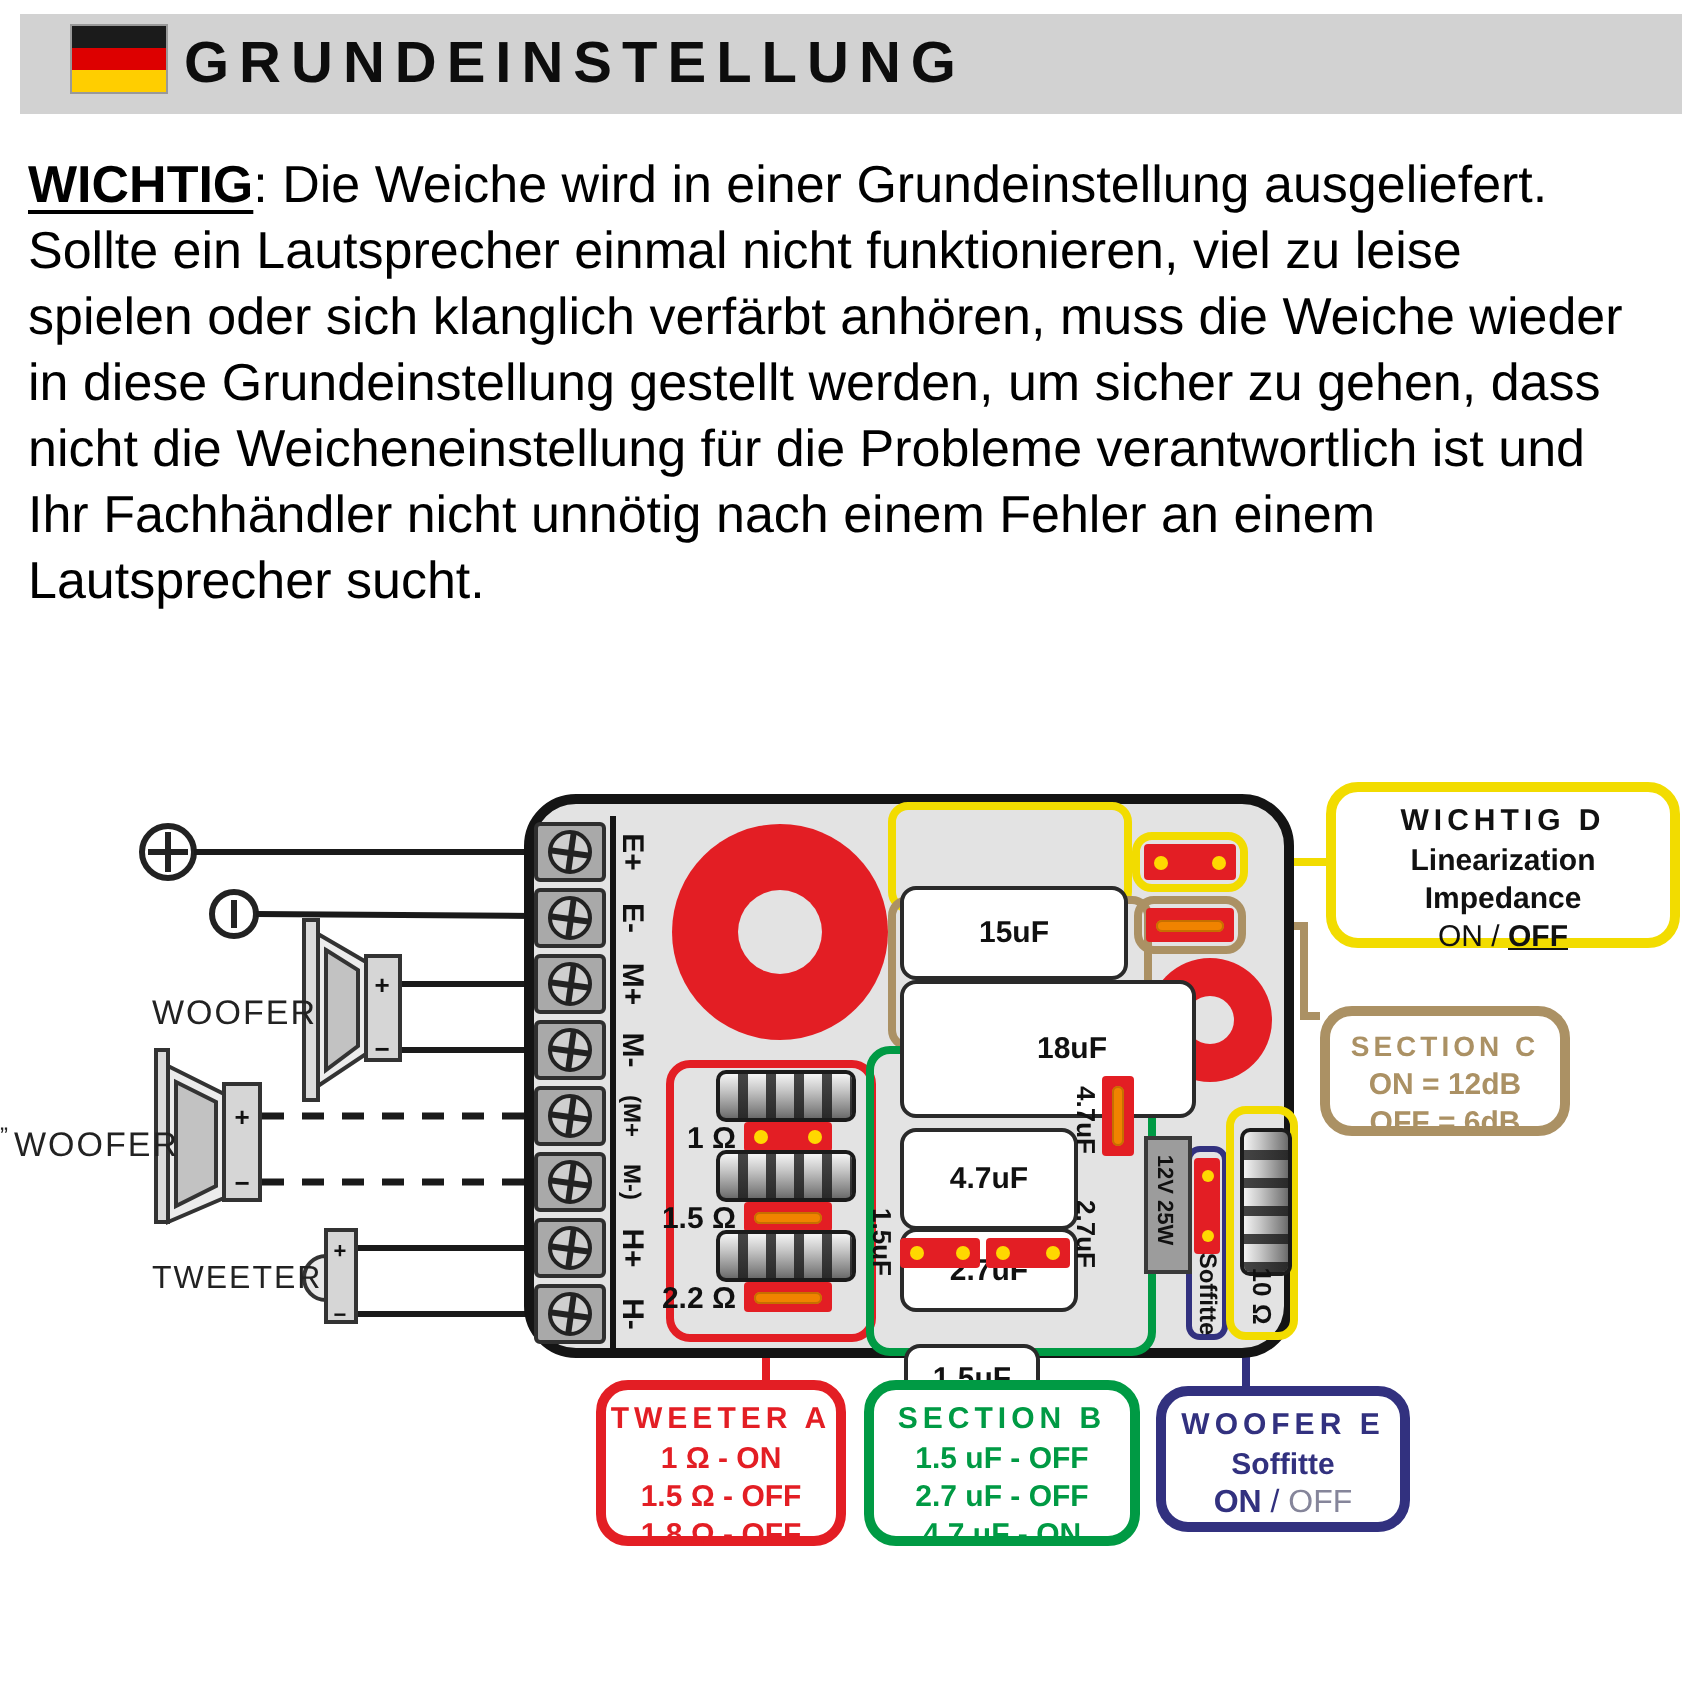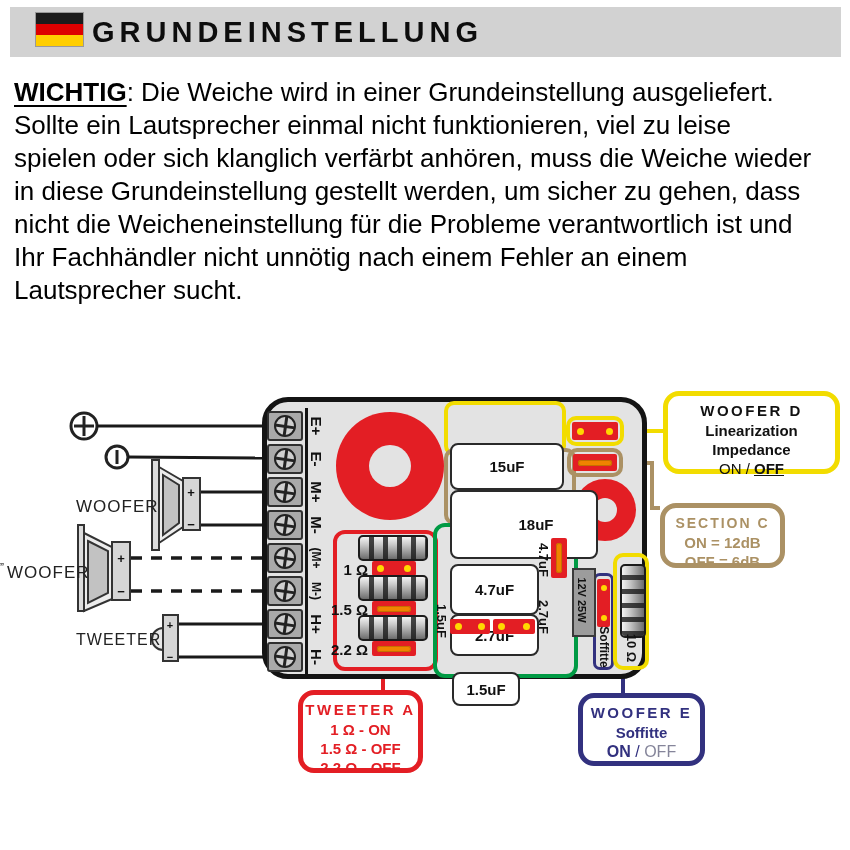--- a/index.html
+++ b/index.html
@@ -300,39 +300,45 @@
         <span style="font-size:12px;">Soffitte</span>
       </div>
 
     <div class="outline yellow-o abs" style="left:613px;top:178px;width:36px;height:117px;"></div>
     <div class="res-v" style="left:620px;top:189px;width:22px;height:70px;"></div>
     <div class="rlabel" style="left:631px;top:273px;">
         <span style="font-size:13px;">10 Ω</span>
       </div>
 
     <div id="secD" class="callout" style="left:663px;top:16px;width:177px;height:83px;">
-      <div class="title">WOOFER D</div>
+      <div class="title">WICHTIG D</div>
       <div class="ln">Linearization</div>
       <div class="ln">Impedance</div>
       <div class="onoff"><span>ON</span><span> / </span><span class="offU">OFF</span></div>
     </div>
 
     <div id="secC" class="callout" style="left:660px;top:128px;width:125px;height:65px;">
       <div class="title" style="letter-spacing:2px;font-size:14px;text-align:center;">SECTION C</div>
       <div class="ln">ON = 12dB</div>
       <div class="ln">OFF = 6dB</div>
     </div>
 
     <div id="secA" class="callout" style="left:298px;top:315px;width:125px;height:83px;">
       <div class="title">TWEETER A</div>
       <div class="ln">1 Ω - ON</div>
       <div class="ln">1.5 Ω - OFF</div>
-      <div class="ln">2.2 Ω - OFF</div>
-    </div>
-
+      <div class="ln">1.8 Ω - OFF</div>
+    </div>
+
+    <div id="secB" class="callout" style="left:432px;top:315px;width:138px;height:83px;">
+      <div class="title">SECTION B</div>
+      <div class="ln">1.5 uF - OFF</div>
+      <div class="ln">2.7 uF - OFF</div>
+      <div class="ln">4.7 uF - ON</div>
+    </div>
 
     <div id="secE" class="callout" style="left:578px;top:318px;width:127px;height:73px;">
       <div class="title">WOOFER E</div>
       <div class="ln">Soffitte</div>
       <div class="onoff"><span class="on">ON</span><span> / </span><span class="offG">OFF</span></div>
     </div>
 
   </div>
 </div>
 

